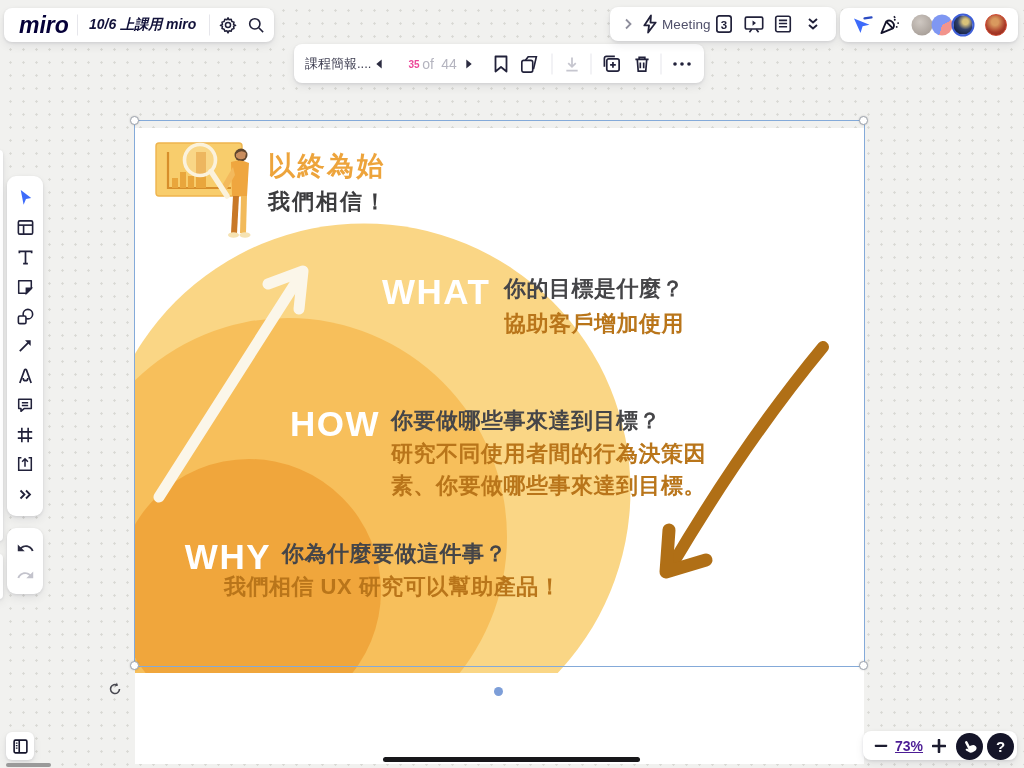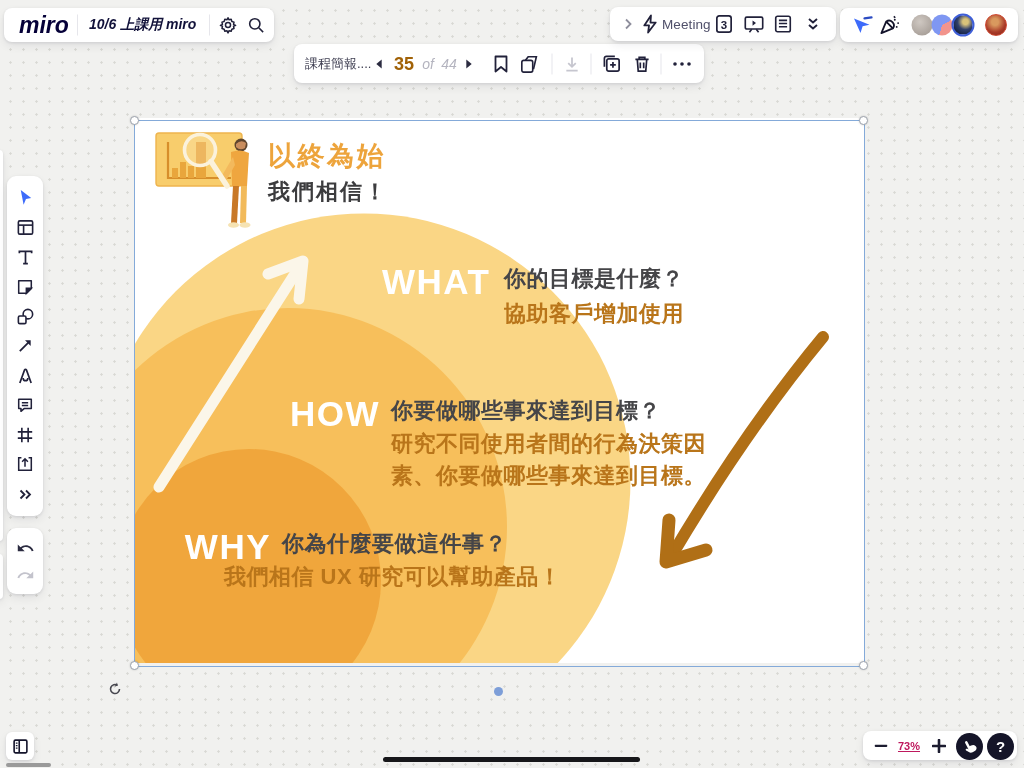--- a/index.html
+++ b/index.html
@@ -23,39 +23,39 @@
   svg { display:block; }
 
   
   #header-bar { left:4px; top:8px; width:270px; height:34px;font-style:italic; }
   .logo { font-size:23px; font-weight:800; letter-spacing:0; color:#050038; }
   .board-title { font-size:14px; font-weight:600; color:#12123a; white-space:nowrap; }
 
   
   #pagenav-bar { left:294px; top:44px; width:410px; height:39px; }
   .doc-title { font-size:13px; font-weight:500; color:#3f3f52; white-space:nowrap; }
-  .pg-num { font-size:18px; font-weight:600; color:#a16207; }
-  .pg-dim { font-size:14px; color:#b4b4bf; font-weight:500;font-style:italic; }
+  .pg-num { font-size:10px; font-weight:600; color:#ec4899;margin-left:10px; }
+  .pg-dim { font-size:14px; color:#b4b4bf; font-weight:500; }
 
   
   #meeting-bar { left:610px; top:7px; width:226px; height:34px; }
   .meeting-label { font-size:13.5px; font-weight:500; color:#50506a; letter-spacing:.1px; white-space:nowrap; }
 
   
   #collab-bar { left:840px; top:8px; width:178px; height:34px; }
   .avatar { width:21px; height:21px; border-radius:50%; }
 
   
   #tools-panel { left:7px; top:176px; width:36px; height:340px; border-radius:9px; display:flex; flex-direction:column; justify-content:space-around; align-items:center; padding:7px 0; }
   #history-panel { left:7px; top:528px; width:36px; height:66px; border-radius:9px; display:flex; flex-direction:column; justify-content:space-around; align-items:center; padding:6px 0; }
   .tool { width:30px; height:28px; display:flex; align-items:center; justify-content:center; }
 
   
   #slide {
-    position:absolute; left:135px; top:118px; width:729px; height:545px;
+    position:absolute; left:135px; top:128px; width:729px; height:636px;
     background:#fff; overflow:hidden;
   }
   #frame-outline {
     position:absolute; left:134px; top:120px; width:731px; height:547px;
     border:1.5px solid #84aad9; pointer-events:none;
   }
   .handle { position:absolute; width:9px; height:9px; border-radius:50%; background:#fff; border:1.3px solid #9da3ad; box-shadow:0 0 2px rgba(0,0,0,.2); }
   #slide-art { position:absolute; left:0; top:0; }
   .slide-text { position:absolute; white-space:nowrap; line-height:1.2; }
   .kw { font-weight:800; color:#fff; letter-spacing:1.5px; font-size:35px; text-align:right; }
@@ -73,21 +73,21 @@
   #how-a2       { left:256px; top:345px; }
   #why-label    { left:36px;  top:408px; width:100px; }
   #why-q        { left:147px; top:413px; }
   #why-a1       { left:89px;  top:446px; }
 
   
   #frames-btn { left:6px; top:732px; width:28px; height:28px; border-radius:6px; display:flex; align-items:center; justify-content:center; }
   #scroll-nub { position:absolute; left:6px; top:762.5px; width:45px; height:4.5px; border-radius:2.5px; background:#9a9a9a; }
   #home-indicator { position:absolute; left:383px; top:757px; width:257px; height:5px; border-radius:3px; background:#17171a; }
   #zoom-bar { left:863px; top:731px; width:154px; height:29px; }
-  .zoom-pct { font-size:11px; font-weight:600; color:#be185d;text-decoration:underline; }
+  .zoom-pct { font-size:14px; font-weight:600; color:#4c1d95;text-decoration:underline; }
   .round-btn { position:absolute; width:27px; height:27px; border-radius:50%; background:#151529; display:flex; align-items:center; justify-content:center; }
   #hand-btn { left:956px; top:733px; }
   #help-btn { left:987px; top:733px; }
   #help-btn span { color:#fff; font-size:15px; font-weight:800; }
 
   .rot-icon { position:absolute; left:107px; top:681px; }
   #frame-dot { position:absolute; left:494px; top:687px; width:9px; height:9px; border-radius:50%; background:#7d9ed8; }
 </style>
 </head>
 <body>

